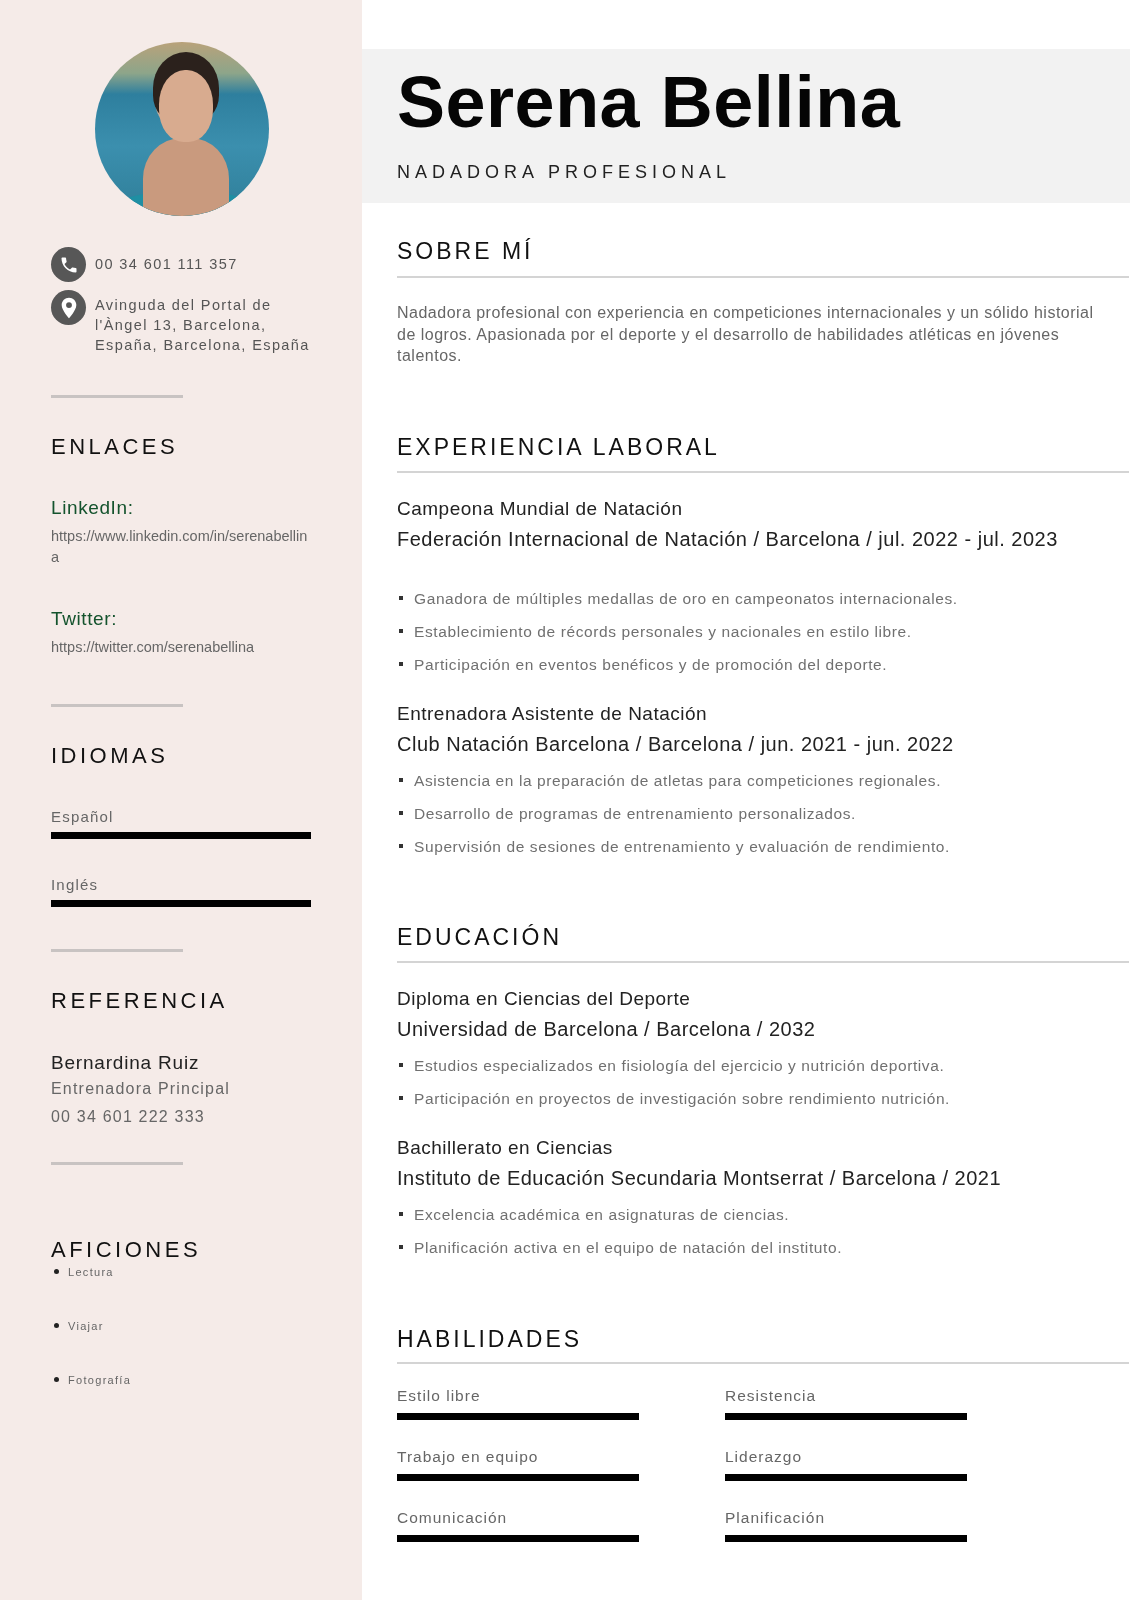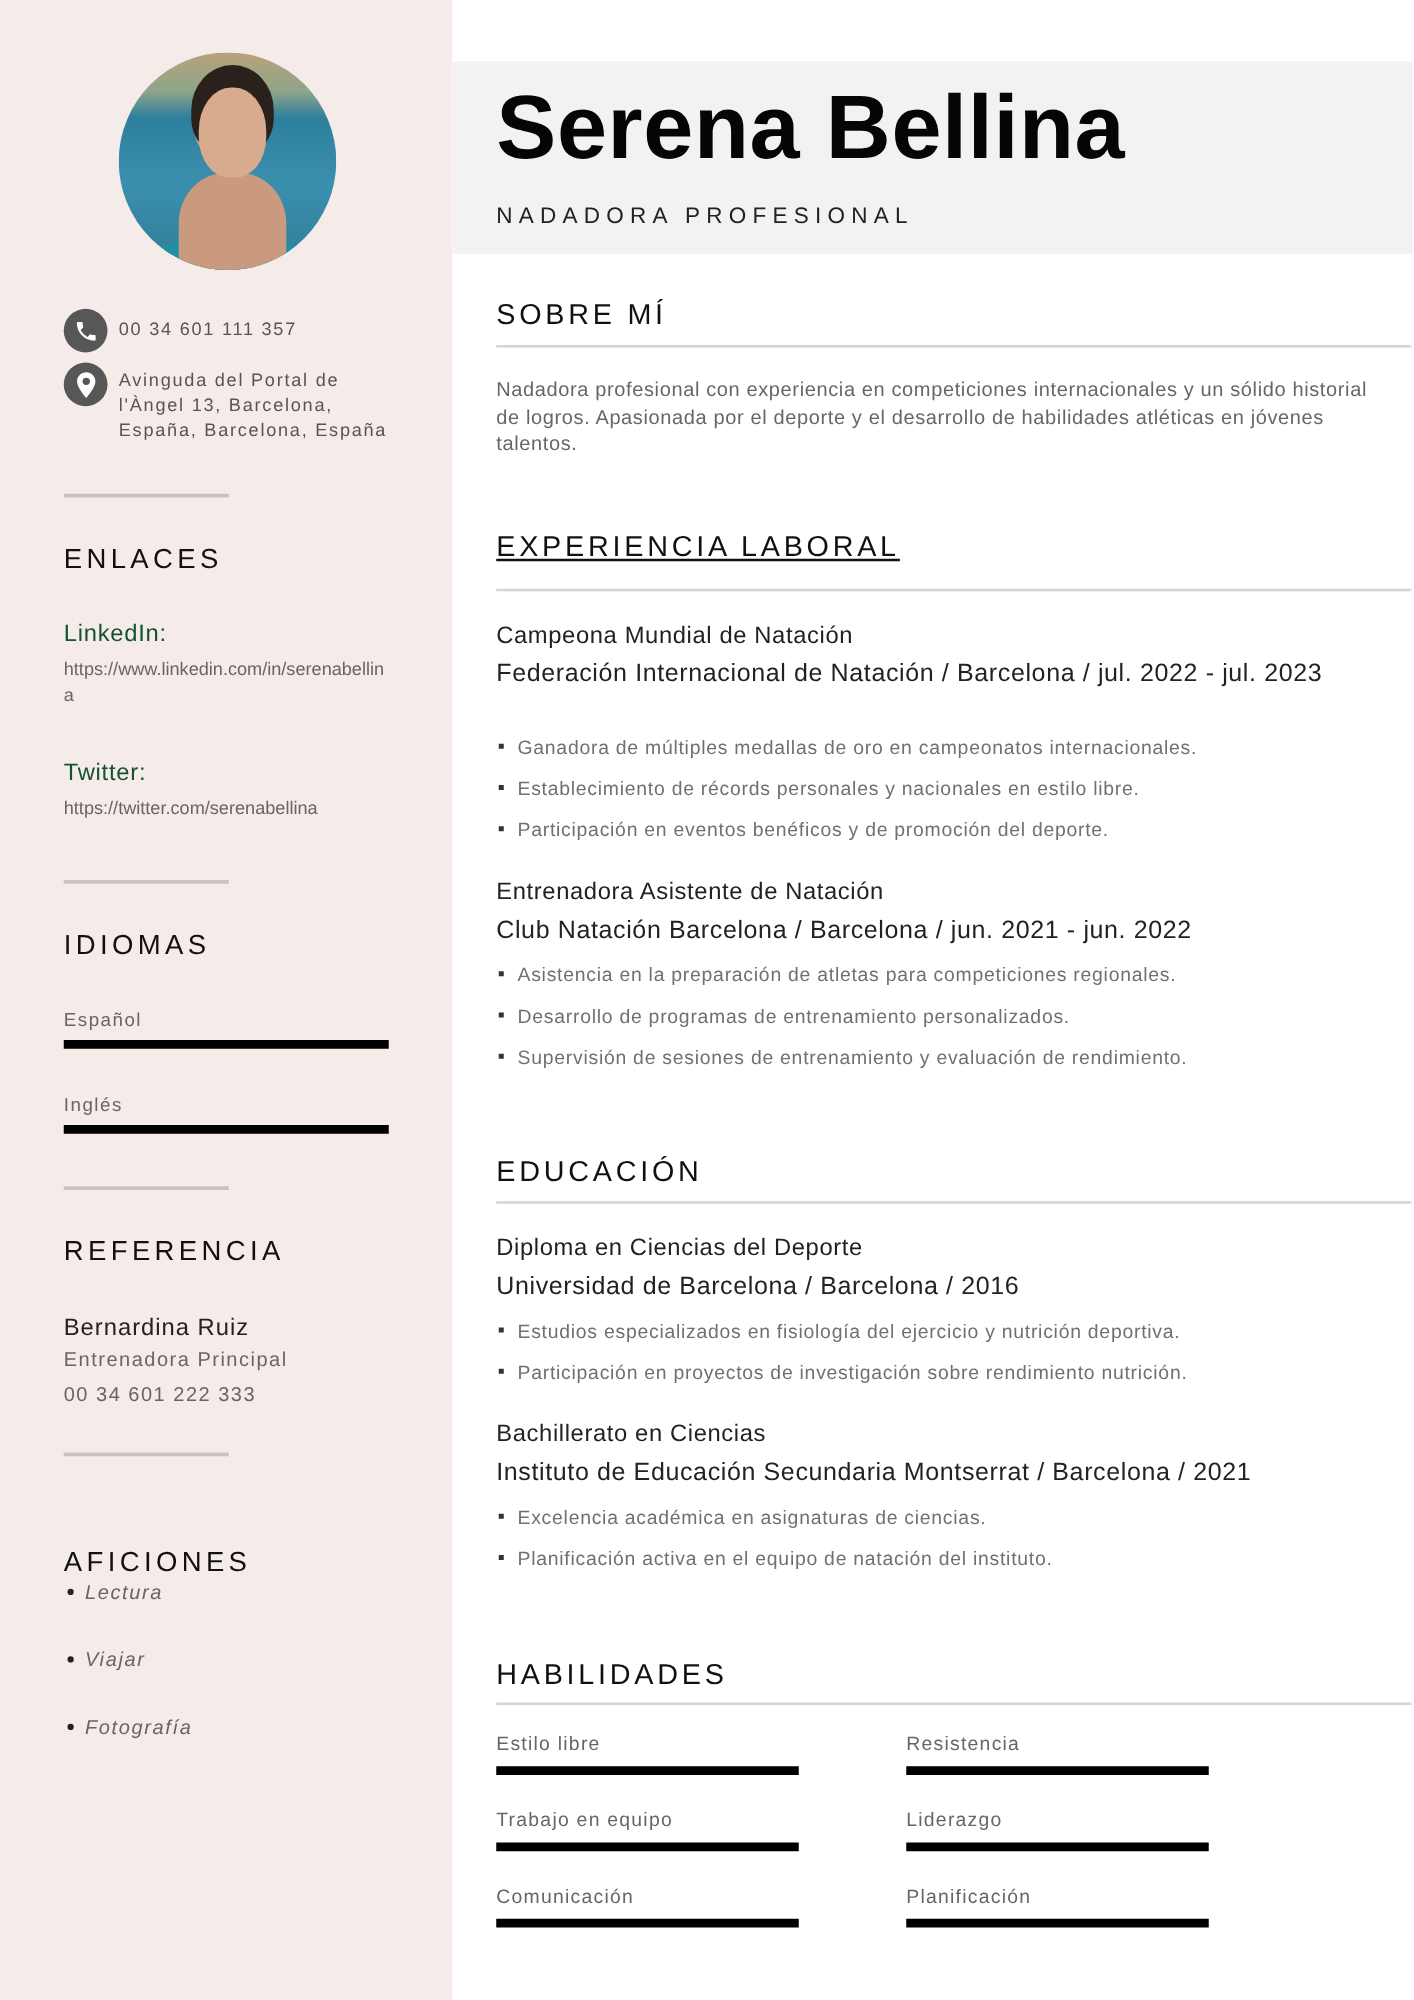--- a/index.html
+++ b/index.html
@@ -22,21 +22,21 @@
   .contact-text { margin-left: 9px; font-size: 14.5px; letter-spacing: 1.4px; color: #555; line-height: 20px; }
 
   .side-rule { position: absolute; left: 51px; width: 132px; height: 3px; background: #c8c3c2; }
   .side-heading { position: absolute; left: 51px; font-size: 22px; letter-spacing: 3.5px; color: #111; }
   .link-label { position: absolute; left: 51px; font-size: 19px; letter-spacing: 0.6px; color: #14532d; }
   .link-url { position: absolute; left: 51px; width: 260px; font-size: 14.5px; color: #666; line-height: 21px; word-break: break-all; }
   .lang-label { position: absolute; left: 51px; font-size: 15px; letter-spacing: 1.2px; color: #666; }
   .lang-bar { position: absolute; left: 51px; width: 260px; height: 7px; background: #000; }
   .ref-name { position: absolute; left: 51px; font-size: 19px; letter-spacing: 0.8px; color: #222; }
   .ref-line { position: absolute; left: 51px; font-size: 16px; letter-spacing: 1.2px; color: #666; }
-  .hobby { position: absolute; left: 51px; font-size: 16px; letter-spacing: 1.3px; color: #666; font-style: italic; }
+  .hobby { position: absolute; left: 51px; font-size: 11px; letter-spacing: 1.3px; color: #666; }
   .hobby .dot { display: inline-block; width: 5px; height: 5px; border-radius: 50%; background: #222; margin: 0 9px 3px 3px; vertical-align: middle; }
 
   .header-band { position: absolute; left: 0; top: 49px; width: 768px; height: 154px; background: #f2f2f2; }
   .name { position: absolute; left: 35px; top: 12px; font-size: 72px; font-weight: 700; letter-spacing: 0.5px; color: #050505; }
   .role { position: absolute; left: 35px; top: 113px; font-size: 18px; letter-spacing: 5px; color: #222; }
 
   .sec-title { position: absolute; left: 35px; font-size: 23px; letter-spacing: 3px; color: #111; }
   .sec-rule { position: absolute; left: 35px; width: 732px; height: 2px; background: #d4d4d4; }
   .about { position: absolute; left: 35px; top: 302px; width: 700px; font-size: 16px; letter-spacing: 0.5px; line-height: 21.5px; color: #666; }
 
@@ -117,40 +117,40 @@
 
   <header class="header-band">
     <h1 class="name">Serena Bellina</h1>
     <div class="role">NADADORA PROFESIONAL</div>
   </header>
 
   <div class="sec-title" style="top:238px;">SOBRE MÍ</div>
   <div class="sec-rule" style="top:276px;"></div>
   <p class="about">Nadadora profesional con experiencia en competiciones internacionales y un sólido historial de logros. Apasionada por el deporte y el desarrollo de habilidades atléticas en jóvenes talentos.</p>
 
-  <div class="sec-title" style="top:424px;text-decoration:underline;">EXPERIENCIA LABORAL</div>
+  <div class="sec-title" style="top:434px;">EXPERIENCIA LABORAL</div>
   <div class="sec-rule" style="top:471px;"></div>
 
   <div class="entry-title" style="top:498px;">Campeona Mundial de Natación</div>
   <div class="entry-sub" style="top:527px;">Federación Internacional de Natación / Barcelona / jul. 2022 - jul. 2023</div>
   <div class="bullet" style="top:590px;"><span class="sq"></span><span>Ganadora de múltiples medallas de oro en campeonatos internacionales.</span></div>
   <div class="bullet" style="top:623px;"><span class="sq"></span><span>Establecimiento de récords personales y nacionales en estilo libre.</span></div>
   <div class="bullet" style="top:656px;"><span class="sq"></span><span>Participación en eventos benéficos y de promoción del deporte.</span></div>
 
   <div class="entry-title" style="top:703px;">Entrenadora Asistente de Natación</div>
   <div class="entry-sub" style="top:732px;">Club Natación Barcelona / Barcelona / jun. 2021 - jun. 2022</div>
   <div class="bullet" style="top:772px;"><span class="sq"></span><span>Asistencia en la preparación de atletas para competiciones regionales.</span></div>
   <div class="bullet" style="top:805px;"><span class="sq"></span><span>Desarrollo de programas de entrenamiento personalizados.</span></div>
   <div class="bullet" style="top:838px;"><span class="sq"></span><span>Supervisión de sesiones de entrenamiento y evaluación de rendimiento.</span></div>
 
   <div class="sec-title" style="top:924px;">EDUCACIÓN</div>
   <div class="sec-rule" style="top:961px;"></div>
 
   <div class="entry-title" style="top:988px;">Diploma en Ciencias del Deporte</div>
-  <div class="entry-sub" style="top:1017px;">Universidad de Barcelona / Barcelona / 2016</div>
+  <div class="entry-sub" style="top:1017px;">Universidad de Barcelona / Barcelona / 2032</div>
   <div class="bullet" style="top:1057px;"><span class="sq"></span><span>Estudios especializados en fisiología del ejercicio y nutrición deportiva.</span></div>
   <div class="bullet" style="top:1090px;"><span class="sq"></span><span>Participación en proyectos de investigación sobre rendimiento nutrición.</span></div>
 
   <div class="entry-title" style="top:1137px;">Bachillerato en Ciencias</div>
   <div class="entry-sub" style="top:1166px;">Instituto de Educación Secundaria Montserrat / Barcelona / 2021</div>
   <div class="bullet" style="top:1206px;"><span class="sq"></span><span>Excelencia académica en asignaturas de ciencias.</span></div>
   <div class="bullet" style="top:1239px;"><span class="sq"></span><span>Planificación activa en el equipo de natación del instituto.</span></div>
 
   <div class="sec-title" style="top:1326px;">HABILIDADES</div>
   <div class="sec-rule" style="top:1362px;"></div>

